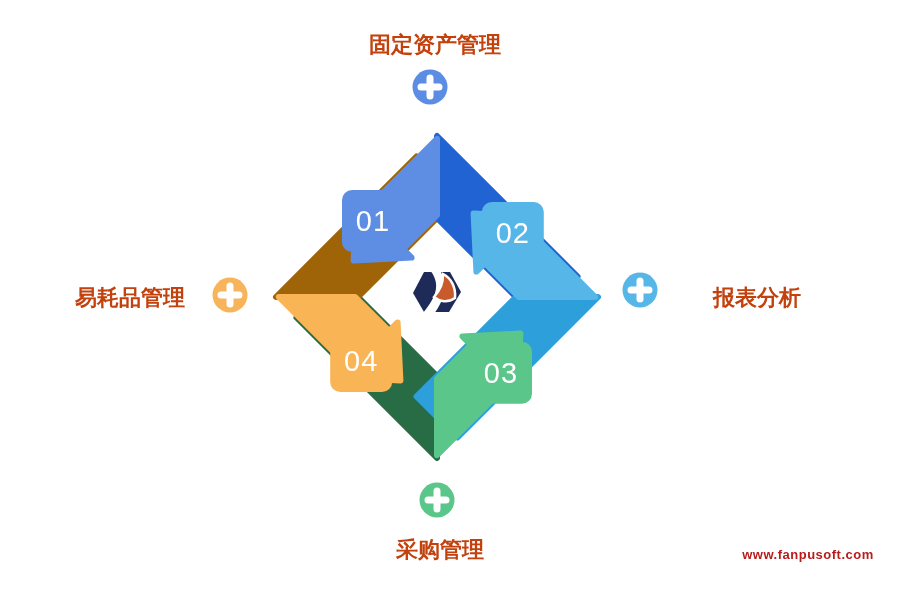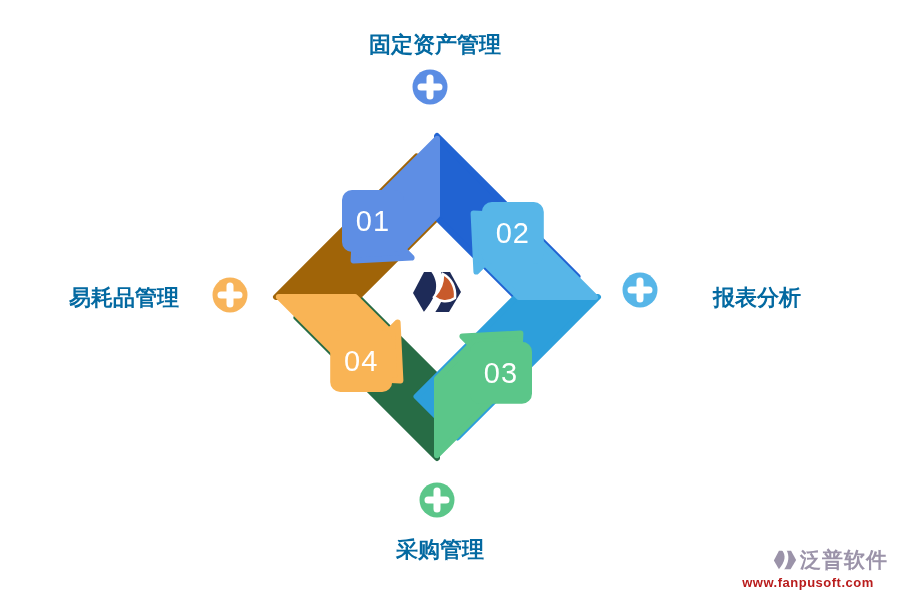--- a/index.html
+++ b/index.html
@@ -7,26 +7,26 @@
     position:relative;width:900px;height:600px;background:#ffffff;overflow:hidden;
     font-family:"Liberation Sans","DejaVu Sans",sans-serif;
   }
   .ring-svg{position:absolute;left:0;top:0;}
   .plate-num{
     font-family:"Liberation Sans","DejaVu Sans",sans-serif;
     font-size:29px;font-weight:400;fill:#ffffff;letter-spacing:1px;
   }
   .callout-label{
     position:absolute;transform:translateX(-50%);
-    font-size:22px;font-weight:bold;color:#0369a1;white-space:nowrap;
+    font-size:22px;font-weight:bold;color:#c2410c;white-space:nowrap;
   }
   .label-top{left:435px;top:30px;}
   .label-right{left:757px;top:283px;}
   .label-bottom{left:440px;top:535px;}
-  .label-left{left:124px;top:283px;}
+  .label-left{left:130px;top:283px;}
   .plus-wrap{position:absolute;width:40px;height:40px;}
   .plus-top{left:410px;top:67px;}
   .plus-right{left:620px;top:270px;}
   .plus-bottom{left:417px;top:480px;}
   .plus-left{left:210px;top:275px;}
   .center-logo{position:absolute;left:409px;top:266px;}
   .watermark{position:absolute;right:12px;top:546px;width:160px;}
   .wm-row{display:flex;align-items:center;justify-content:flex-end;gap:2px;}
   .wm-brand{font-size:21px;font-weight:bold;color:#9B93A9;letter-spacing:1px;white-space:nowrap;}
   .wm-url{font-size:13px;font-weight:bold;color:#b91c1c;text-align:center;margin-top:1px;letter-spacing:.5px;}
@@ -91,23 +91,16 @@
     <circle cx="20" cy="20" r="17.5" fill="#F8B45A"></circle>
     <path d="M 11,20 H 29 M 20,11 V 29" stroke="#ffffff" stroke-width="7" stroke-linecap="round"></path>
   </svg>
 
   <div class="callout-label label-top">固定资产管理</div>
   <div class="callout-label label-bottom">采购管理</div>
   <div class="callout-label label-right">报表分析</div>
   <div class="callout-label label-left">易耗品管理</div>
 
   <div class="watermark">
-    <div class="wm-row">
-      <svg width="26" height="28" viewBox="-28 -26 56 52">
-        <path d="M -24,1 L -13,-20 L 13,-20 L 24,0 L 12,20 L -13,20 Z" fill="#9B93A9"></path>
-        <path d="M -7,-22 C 3,-9 1,3 -14,21 L -3,22 C 9,6 10,-9 3,-22 Z" fill="#ffffff"></path>
-      </svg>
-      <span class="wm-brand">泛普软件</span>
-    </div>
     <div class="wm-url">www.fanpusoft.com</div>
   </div>
 
 </div>
 
 </body></html>

